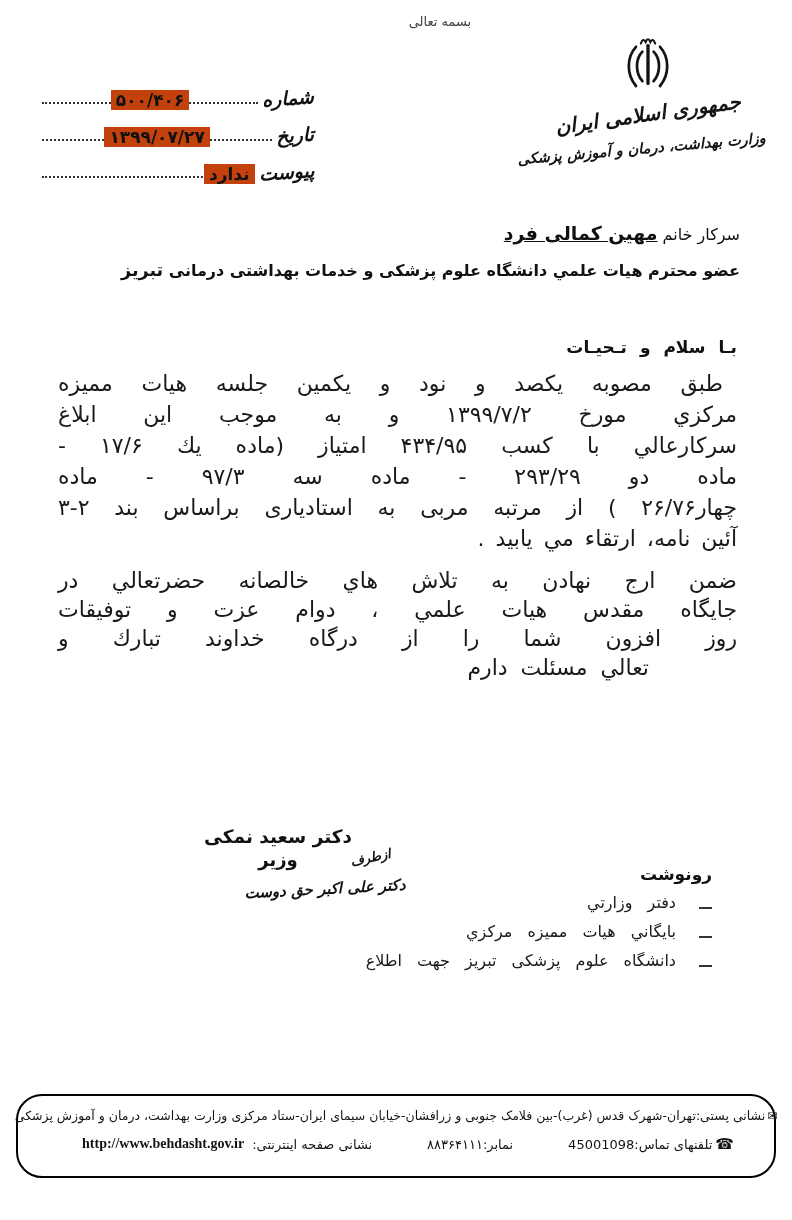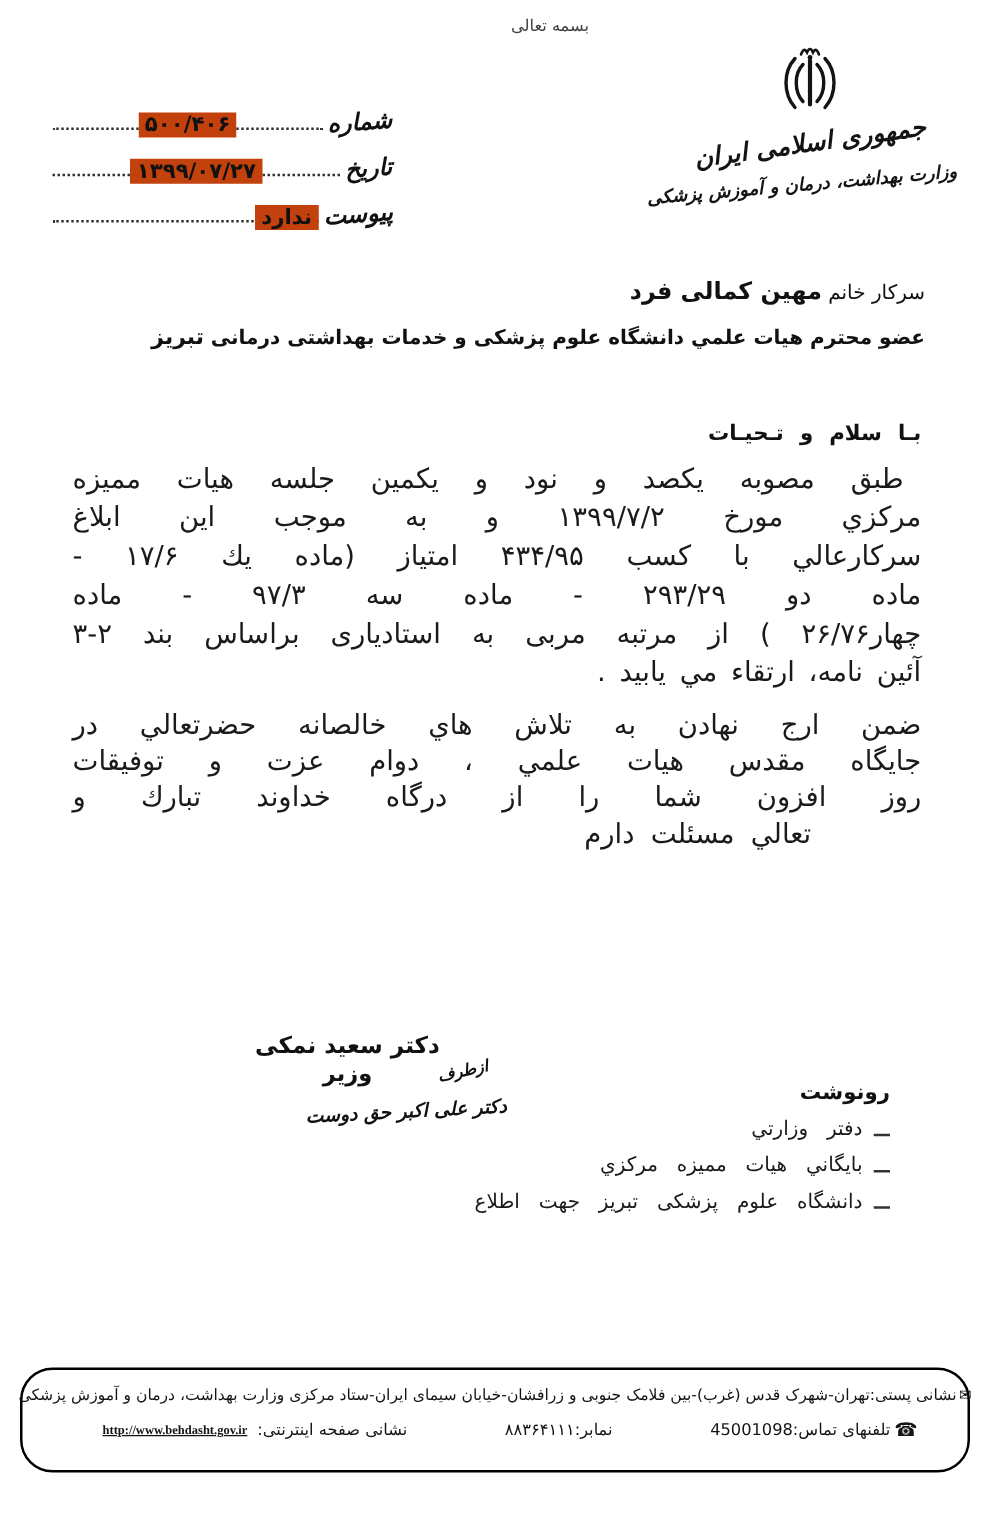--- a/index.html
+++ b/index.html
@@ -49,21 +49,21 @@
     height:100%;margin-bottom:5px;position:relative;
   }
   .numrow.attach .leader{justify-content:flex-start;}
   .numvalue{
     font-weight:bold;font-size:17px;background:#c2410c;
     padding:0 5px;margin-bottom:-8px;white-space:nowrap;
   }
   
   .recipient{position:absolute;top:222px;right:52px;left:55px;text-align:right;}
   .recip-line1{font-size:16px;}
-  .recip-name{font-weight:bold;font-size:19px;}
+  .recip-name{font-weight:bold;font-size:19px;text-decoration:underline;}
   .recip-line2{margin-top:16px;font-weight:bold;font-size:16px;}
   .recip-city{font-size:17.5px;margin-top:44px;}
   
   .greeting{
     position:absolute;top:337px;right:55px;
     font-weight:bold;font-size:17px;word-spacing:7px;letter-spacing:1px;
   }
   .body-block{position:absolute;right:55px;left:58px;}
   .para1{top:368px;}
   .para2{top:566px;}
@@ -93,20 +93,21 @@
     transform:rotate(-3deg);text-align:center;white-space:nowrap;
   }
   
   .cc-block{position:absolute;top:864px;right:80px;width:480px;}
   .cc-heading{font-weight:bold;font-size:17px;margin-bottom:4px;}
   .cc-item{
     display:flex;direction:rtl;align-items:center;
     font-size:16px;line-height:29px;height:29px;
     letter-spacing:1.5px;word-spacing:10px;white-space:nowrap;
     color:#1a1a1a;
+    gap:14px;
   }
   .cc-dash{
     display:inline-block;width:13px;height:2px;
     background:#333;margin-left:9px;margin-top:10px;flex:0 0 auto;
   }
   
   .footer-box{
     position:absolute;left:16px;right:16px;top:1094px;height:84px;
     border:2px solid #000;border-radius:26px;
     box-sizing:border-box;
@@ -120,21 +121,21 @@
   .mail-ic{font-size:12px;margin-left:2px;}
   .footer-line2{
     display:flex;justify-content:space-between;align-items:center;
     margin-top:12px;padding:0 16px 0 40px;
     font-size:13px;white-space:nowrap;color:#141414;
   }
   .phone-ic{font-size:15px;margin-left:3px;}
   .f-seg{display:flex;align-items:center;}
   .url{
     font-family:"Liberation Serif",serif;font-weight:bold;
-    font-size:10px;direction:ltr;margin-right:8px;text-decoration:underline;
+    font-size:14px;direction:ltr;margin-right:8px;
   }
 </style>
 </head>
 <body>
 
 <div class="page">
 
   <div class="besmele">بسمه تعالی</div>
 
   <div class="emblem-block">

